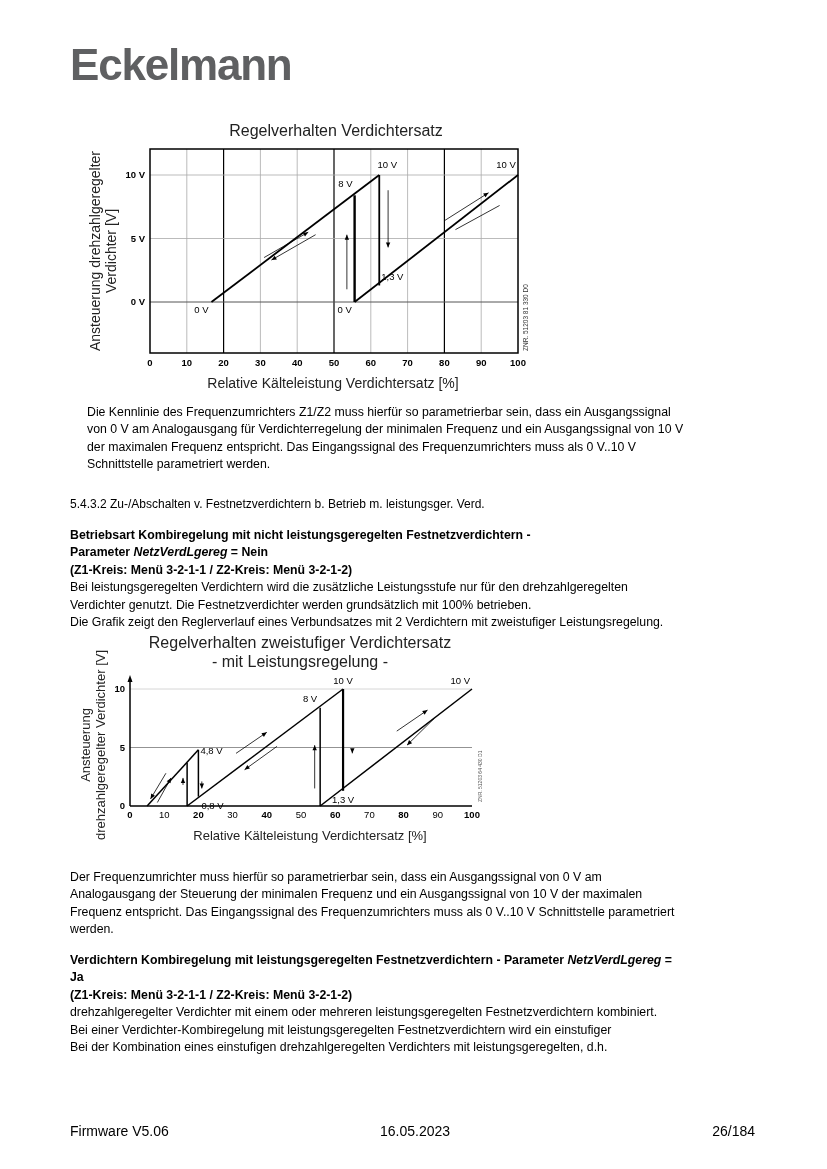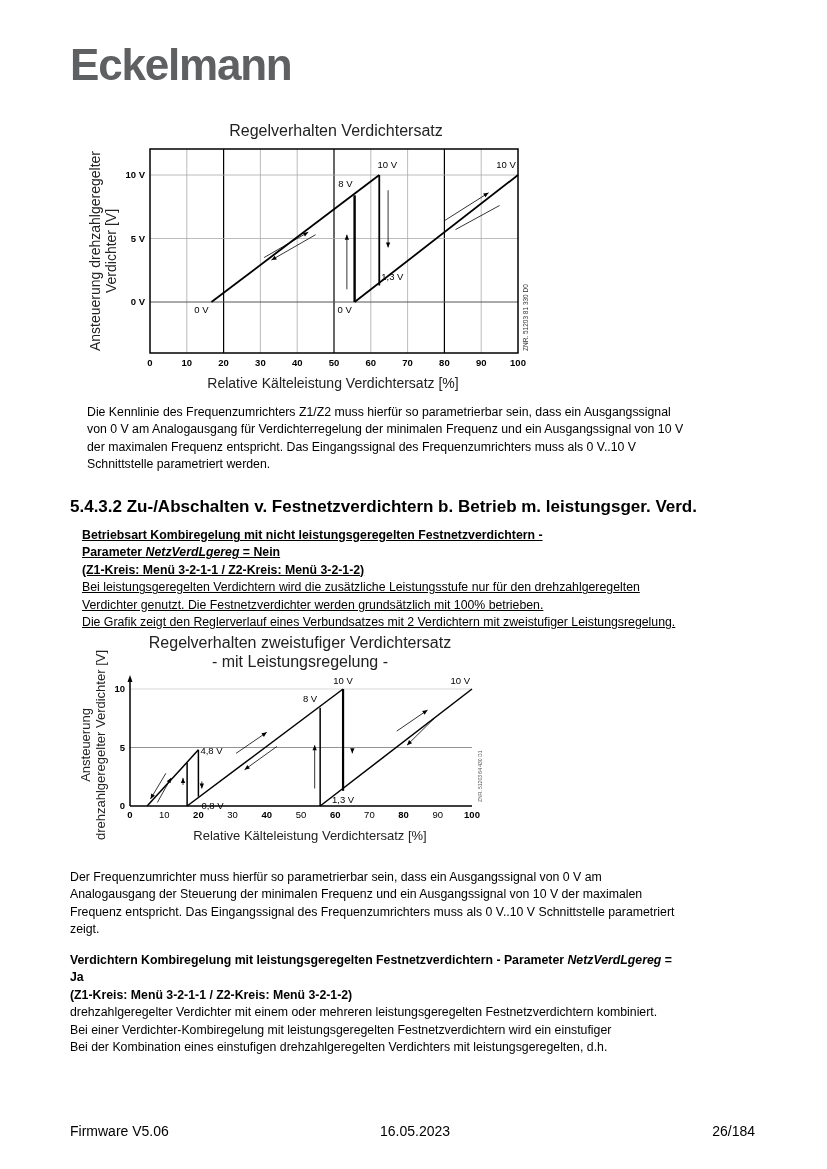--- a/index.html
+++ b/index.html
@@ -1,21 +1,21 @@
 <!DOCTYPE html>
 <html><head>
 <meta charset="utf-8">
 <style>
   html,body{margin:0;padding:0;background:#fff;}
   body{width:827px;height:1169px;position:relative;overflow:hidden;font-family:"Liberation Sans",sans-serif;color:#000;}
   .logo{position:absolute;left:70px;top:40px;font-family:"Liberation Sans",sans-serif;font-weight:bold;font-size:44px;color:#5f6062;letter-spacing:-1.2px;}
   .abs{position:absolute;}
   .p{font-size:12.3px;line-height:17.4px;margin:0;}
   .b{font-weight:bold;}
-  .h{font-size:17px;font-weight:bold;}
+  .h{font-size:12px;font-weight:normal;}
   svg text{font-family:"Liberation Sans",sans-serif;}
   .footer{position:absolute;top:1123px;font-size:14px;}
 </style>
 </head>
 <body>
 
 <div class="logo">Eckelmann</div>
 
 <svg id="chart1" class="abs" style="left:0;top:0;" width="827" height="400">
   <text x="336" y="136" font-size="16" text-anchor="middle" fill="#222">Regelverhalten Verdichtersatz</text>
@@ -85,21 +85,21 @@
 
 <div class="abs" style="left:87px;top:404px;width:700px;">
   <p class="p">Die Kennlinie des Frequenzumrichters Z1/Z2 muss hierfür so parametrierbar sein, dass ein Ausgangssignal</p>
   <p class="p">von 0 V am Analogausgang für Verdichterregelung der minimalen Frequenz und ein Ausgangssignal von 10 V</p>
   <p class="p">der maximalen Frequenz entspricht. Das Eingangssignal des Frequenzumrichters muss als 0 V..10 V</p>
   <p class="p">Schnittstelle parametriert werden.</p>
 </div>
 
 <div class="abs h" style="left:70px;top:497px;">5.4.3.2  Zu-/Abschalten v. Festnetzverdichtern b. Betrieb m. leistungsger. Verd.</div>
 
-<div class="abs" style="left:82px;top:527px;width:700px;text-decoration:underline;">
+<div class="abs" style="left:70px;top:527px;width:700px;">
   <p class="p b">Betriebsart Kombiregelung mit nicht leistungsgeregelten Festnetzverdichtern -</p>
   <p class="p b"><span>Parameter </span><i>NetzVerdLgereg</i><span> = Nein</span></p>
   <p class="p b">(Z1-Kreis: Menü 3-2-1-1 / Z2-Kreis: Menü 3-2-1-2)</p>
   <p class="p">Bei leistungsgeregelten Verdichtern wird die zusätzliche Leistungsstufe nur für den drehzahlgeregelten</p>
   <p class="p">Verdichter genutzt. Die Festnetzverdichter werden grundsätzlich mit 100% betrieben.</p>
   <p class="p">Die Grafik zeigt den Reglerverlauf eines Verbundsatzes mit 2 Verdichtern mit zweistufiger Leistungsregelung.</p>
 </div>
 
 <svg id="chart2" class="abs" style="left:0;top:620px;" width="827" height="230">
   <text x="300" y="28" font-size="16" text-anchor="middle" fill="#222">Regelverhalten zweistufiger Verdichtersatz</text>
@@ -169,21 +169,21 @@
   <text transform="translate(90,125) rotate(-90)" font-size="13" text-anchor="middle" fill="#222">Ansteuerung</text>
   <text transform="translate(105,125) rotate(-90)" font-size="13" text-anchor="middle" fill="#222">drehzahlgeregelter Verdichter [V]</text>
   <text x="310" y="220" font-size="13" text-anchor="middle" fill="#222">Relative Kälteleistung Verdichtersatz [%]</text>
   <text transform="translate(482,182) rotate(-90)" font-size="5" fill="#555">ZNR. 51203 64 430 D1</text>
 </svg>
 
 <div class="abs" style="left:70px;top:869px;width:700px;">
   <p class="p">Der Frequenzumrichter muss hierfür so parametrierbar sein, dass ein Ausgangssignal von 0 V am</p>
   <p class="p">Analogausgang der Steuerung der minimalen Frequenz und ein Ausgangssignal von 10 V der maximalen</p>
   <p class="p">Frequenz entspricht. Das Eingangssignal des Frequenzumrichters muss als 0 V..10 V Schnittstelle parametriert</p>
-  <p class="p">zeigt.</p>
+  <p class="p">werden.</p>
 </div>
 
 <div class="abs" style="left:70px;top:952px;width:700px;">
   <p class="p b"><span>Verdichtern Kombiregelung mit leistungsgeregelten Festnetzverdichtern - Parameter </span><i>NetzVerdLgereg</i><span> =</span></p>
   <p class="p b">Ja</p>
   <p class="p b">(Z1-Kreis: Menü 3-2-1-1 / Z2-Kreis: Menü 3-2-1-2)</p>
   <p class="p">drehzahlgeregelter Verdichter mit einem oder mehreren leistungsgeregelten Festnetzverdichtern kombiniert.</p>
   <p class="p">Bei einer Verdichter-Kombiregelung mit leistungsgeregelten Festnetzverdichtern wird ein einstufiger</p>
   <p class="p">Bei der Kombination eines einstufigen drehzahlgeregelten Verdichters mit leistungsgeregelten, d.h.</p>
 </div>

